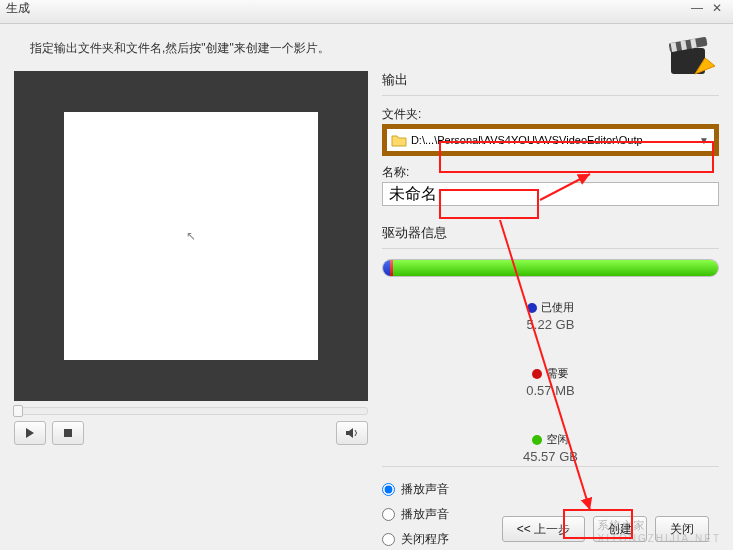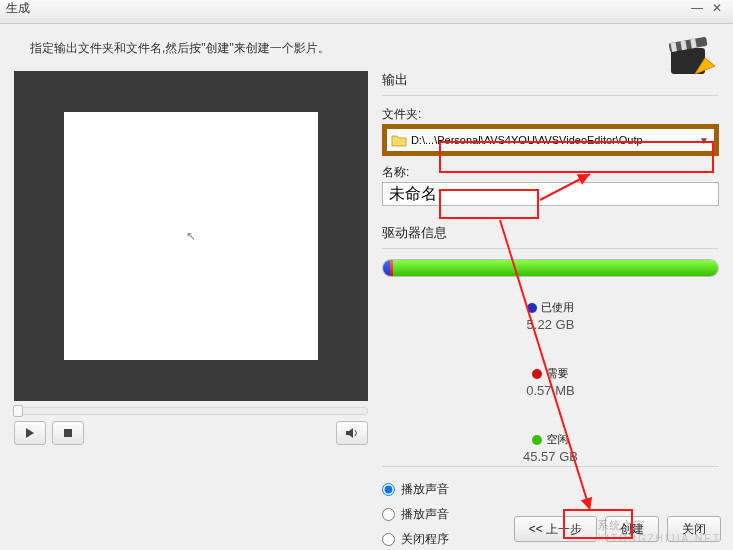--- a/index.html
+++ b/index.html
@@ -52,21 +52,21 @@
 .legend .dot { display:inline-block; width:10px; height:10px; border-radius:50%; margin-right:4px; vertical-align:middle; }
 .legend .blue { background:#2030c0; }
 .legend .red { background:#d01010; }
 .legend .green { background:#38c000; }
 .legend .sub { color:#555; font-size:13px; margin-top:2px; }
 
 .radios { margin-top:6px; }
 .radio-row { display:flex; align-items:center; padding:4px 0; font-size:12px; }
 .radio-row input { margin-right:6px; }
 
-.footer { position:absolute; bottom:8px; right:12px; display:flex; gap:8px; }
+.footer { position:absolute; bottom:8px; right:24px; display:flex; gap:8px; }
 .fbtn { height:26px; padding:0 14px; background:linear-gradient(#fdfdfd,#e7e7e7); border:1px solid #b0b0b0; border-radius:3px; font-size:12px; color:#222; display:flex; align-items:center; cursor:pointer; }
 
 
 .hl { position:absolute; border:2px solid #ff1a1a; pointer-events:none; z-index:50; }
 .arrow-svg { position:absolute; pointer-events:none; z-index:49; }
 
 .watermark { position:absolute; right:12px; bottom:6px; font-size:11px; color:#888; opacity:.6; letter-spacing:1px; }
 .watermark small { display:block; font-size:10px; color:#aaa; letter-spacing:2px; }
 </style>
 </head>

